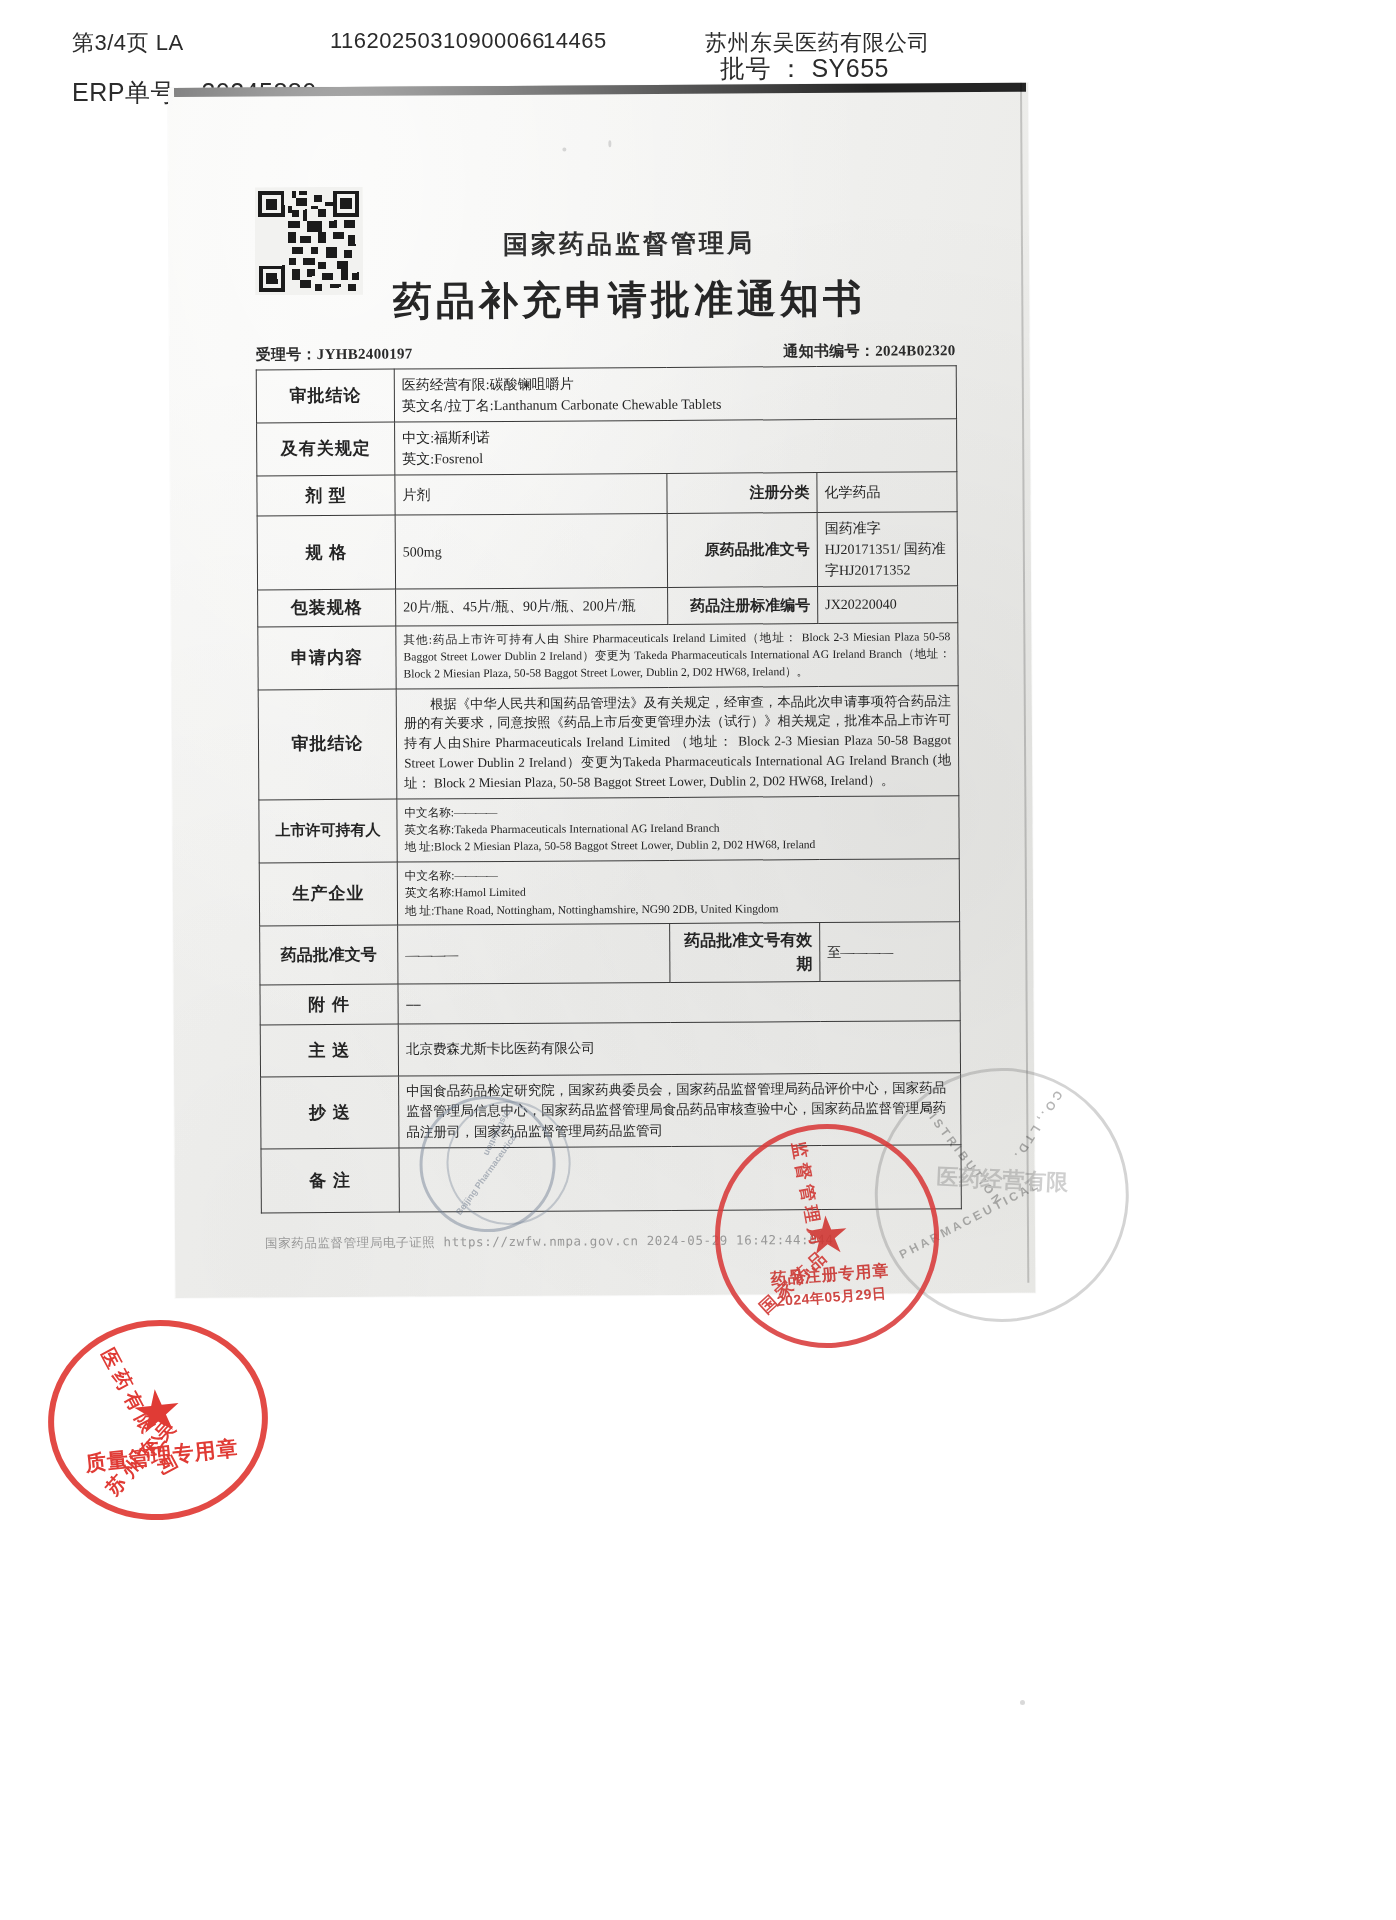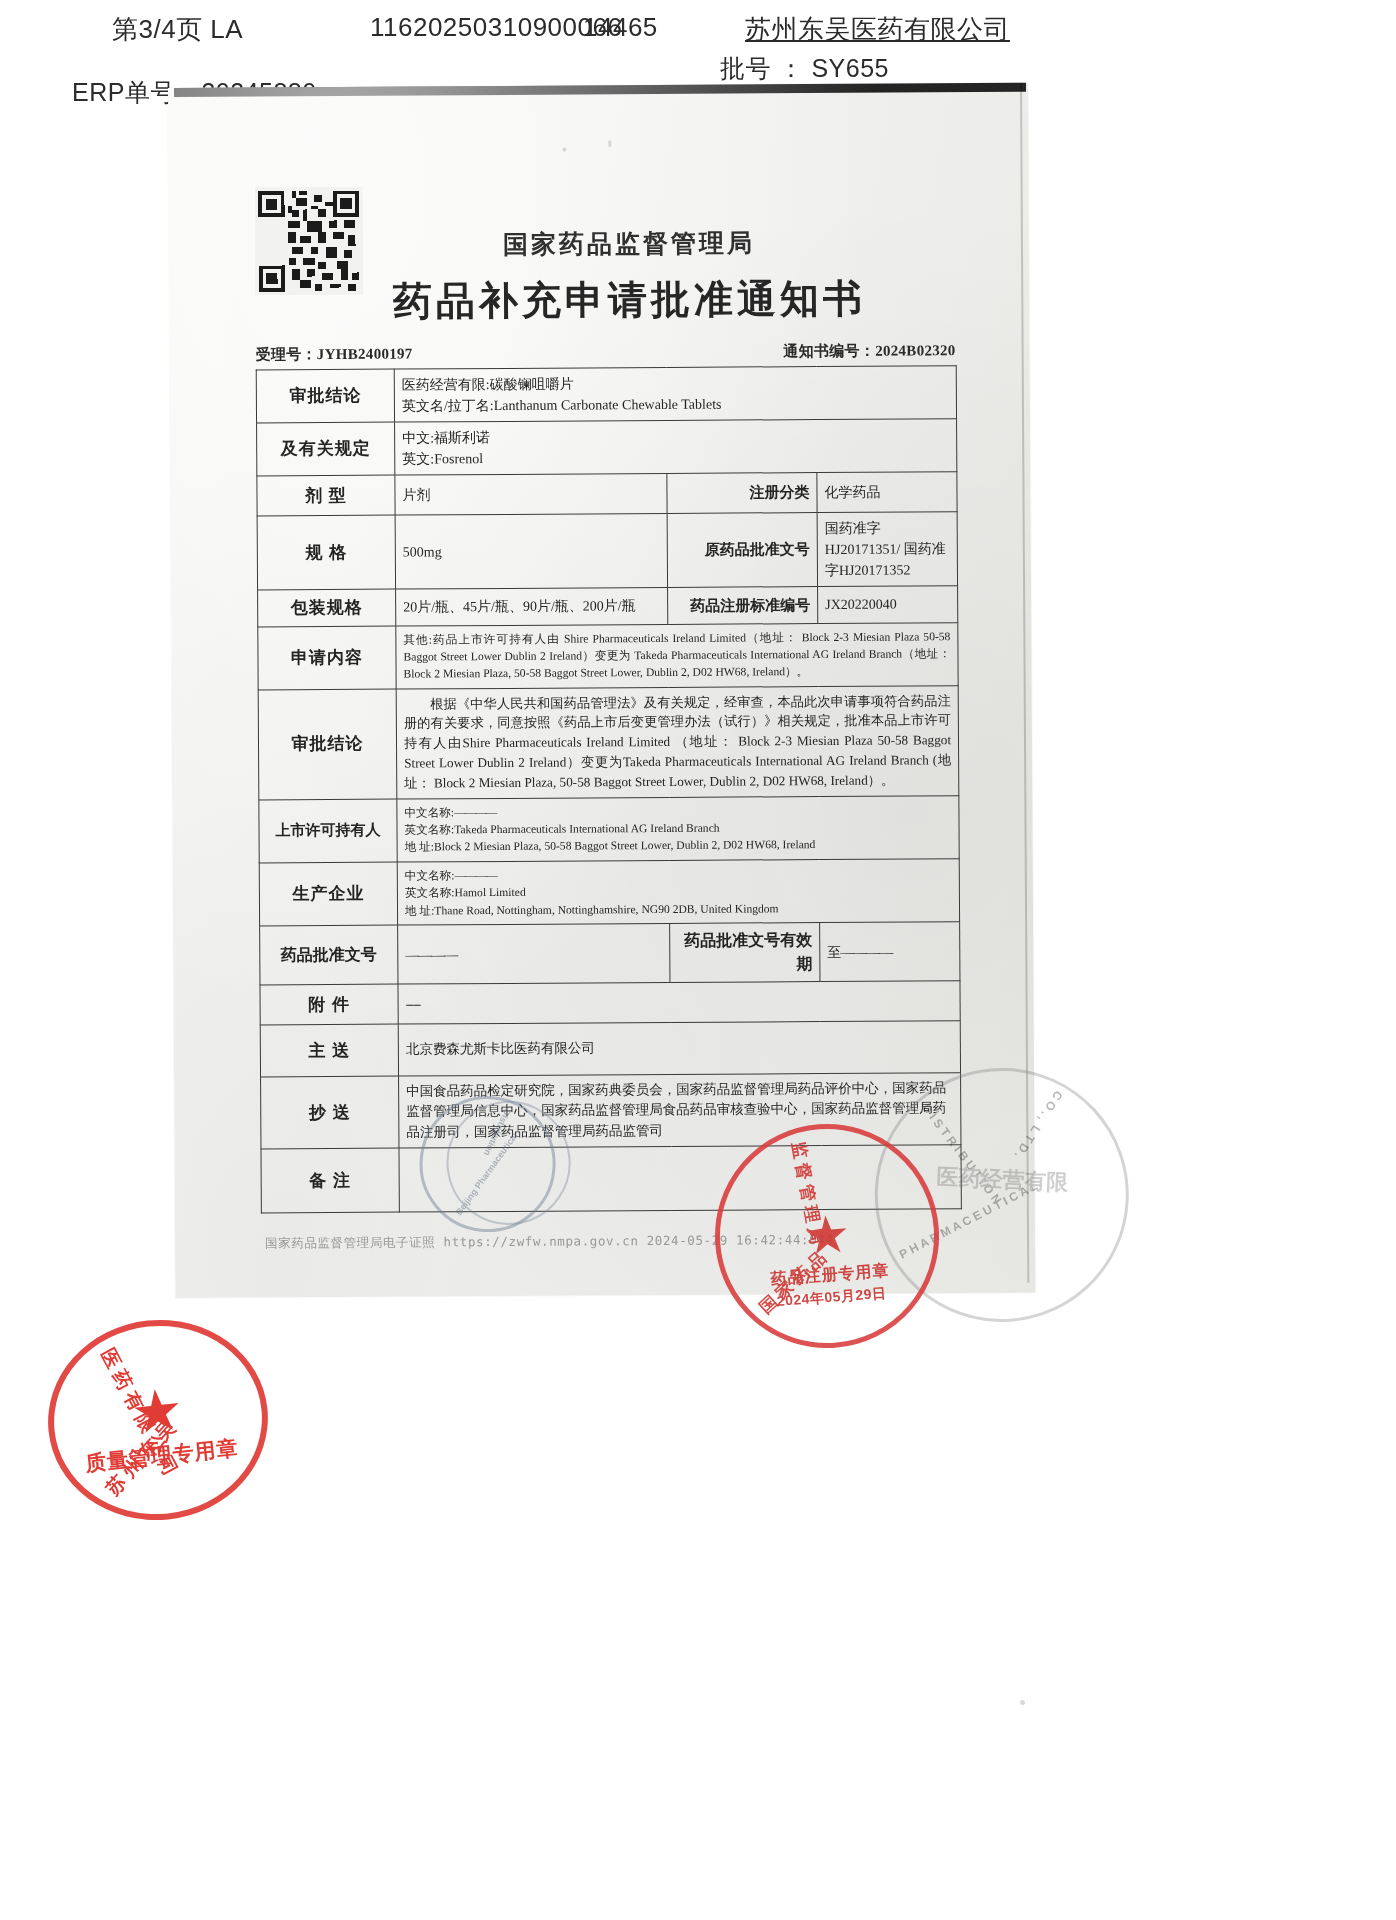--- a/index.html
+++ b/index.html
@@ -19,26 +19,26 @@
   
   .print-header {
     position: absolute;
     top: 0; left: 0;
     width: 1396px;
     height: 96px;
     font-family: "Liberation Sans", "DejaVu Sans", sans-serif;
     color: #2b2b2b;
   }
   .ph-row { position: absolute; white-space: nowrap; }
-  .ph-line1 { top: 12px; font-size: 26px; letter-spacing: .5px; margin-left: 40px; }
+  .ph-line1 { top: 28px; font-size: 22px; letter-spacing: .5px; }
   .ph-line2 { top: 52px; font-size: 25px; letter-spacing: .5px; }
   .ph-page   { left: 72px; }
   .ph-code   { left: 330px; }
   .ph-num    { left: 543px; }
-  .ph-company{ left: 705px; text-decoration: underline; }
+  .ph-company{ left: 705px; }
   .ph-erp    { left: 72px; margin-top: 24px; }
   .ph-batch  { left: 720px; }
 
   
   .scan {
     position: absolute;
     top: 88px; left: 168px;
     width: 860px;
     height: 1210px;
     background: linear-gradient(100deg,#f7f7f5 0%,#f3f3f1 40%,#eeeeec 72%,#e9e9e6 100%);

